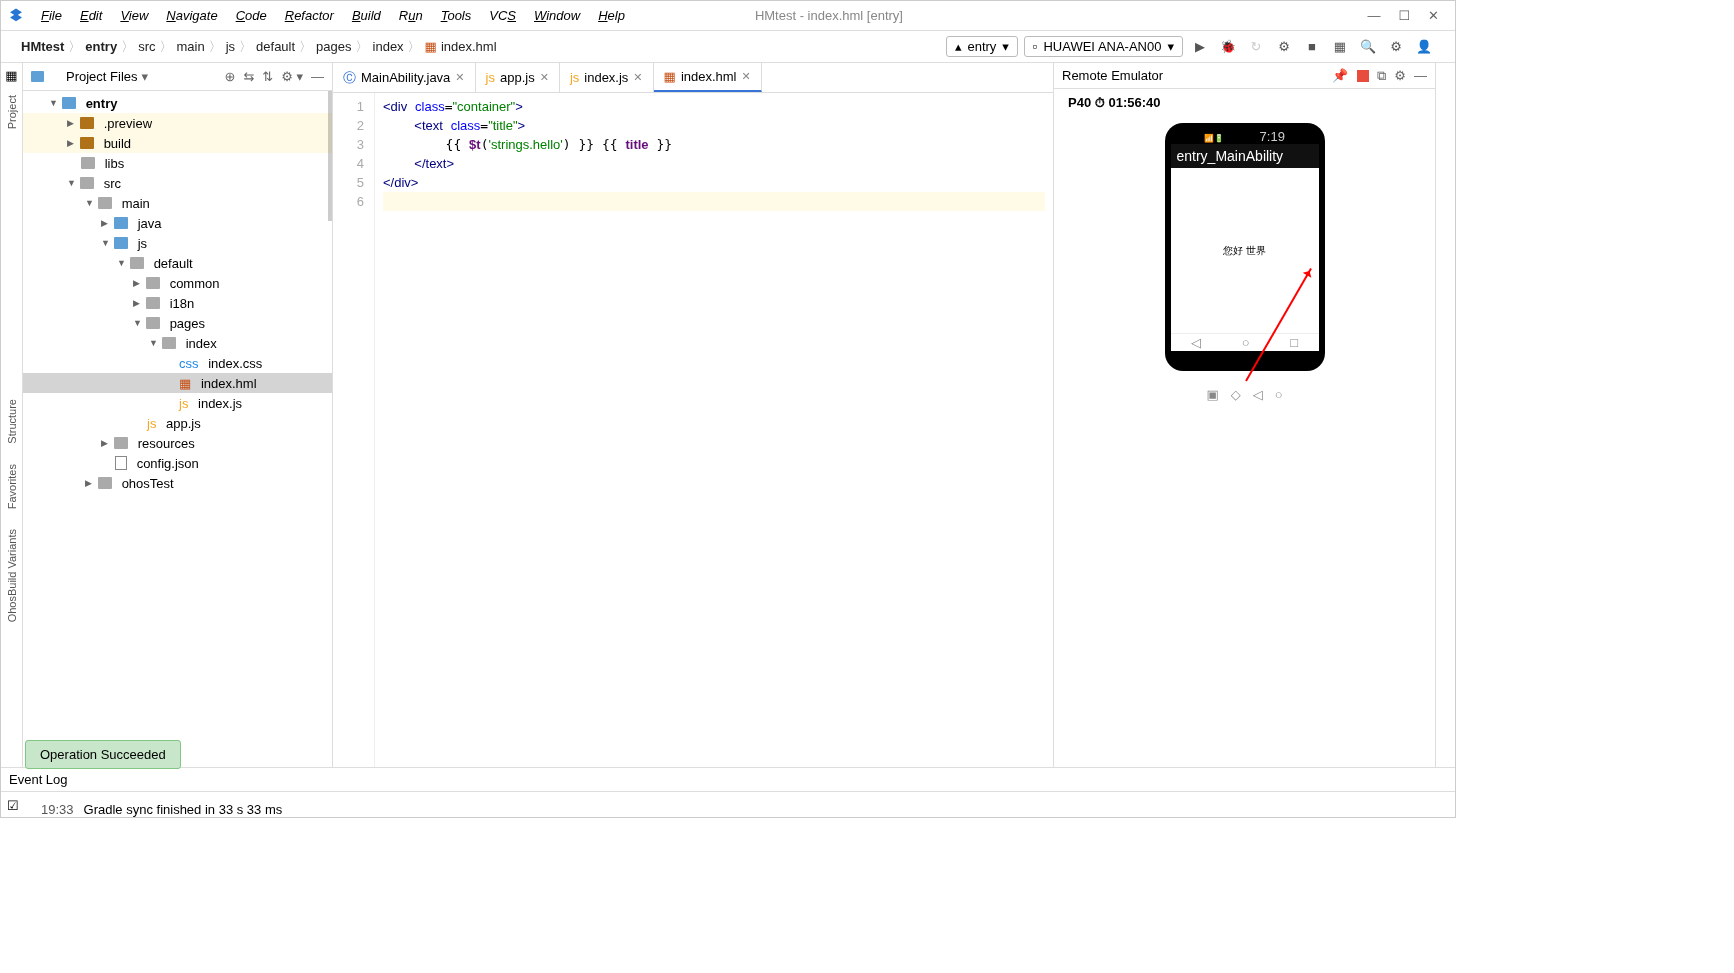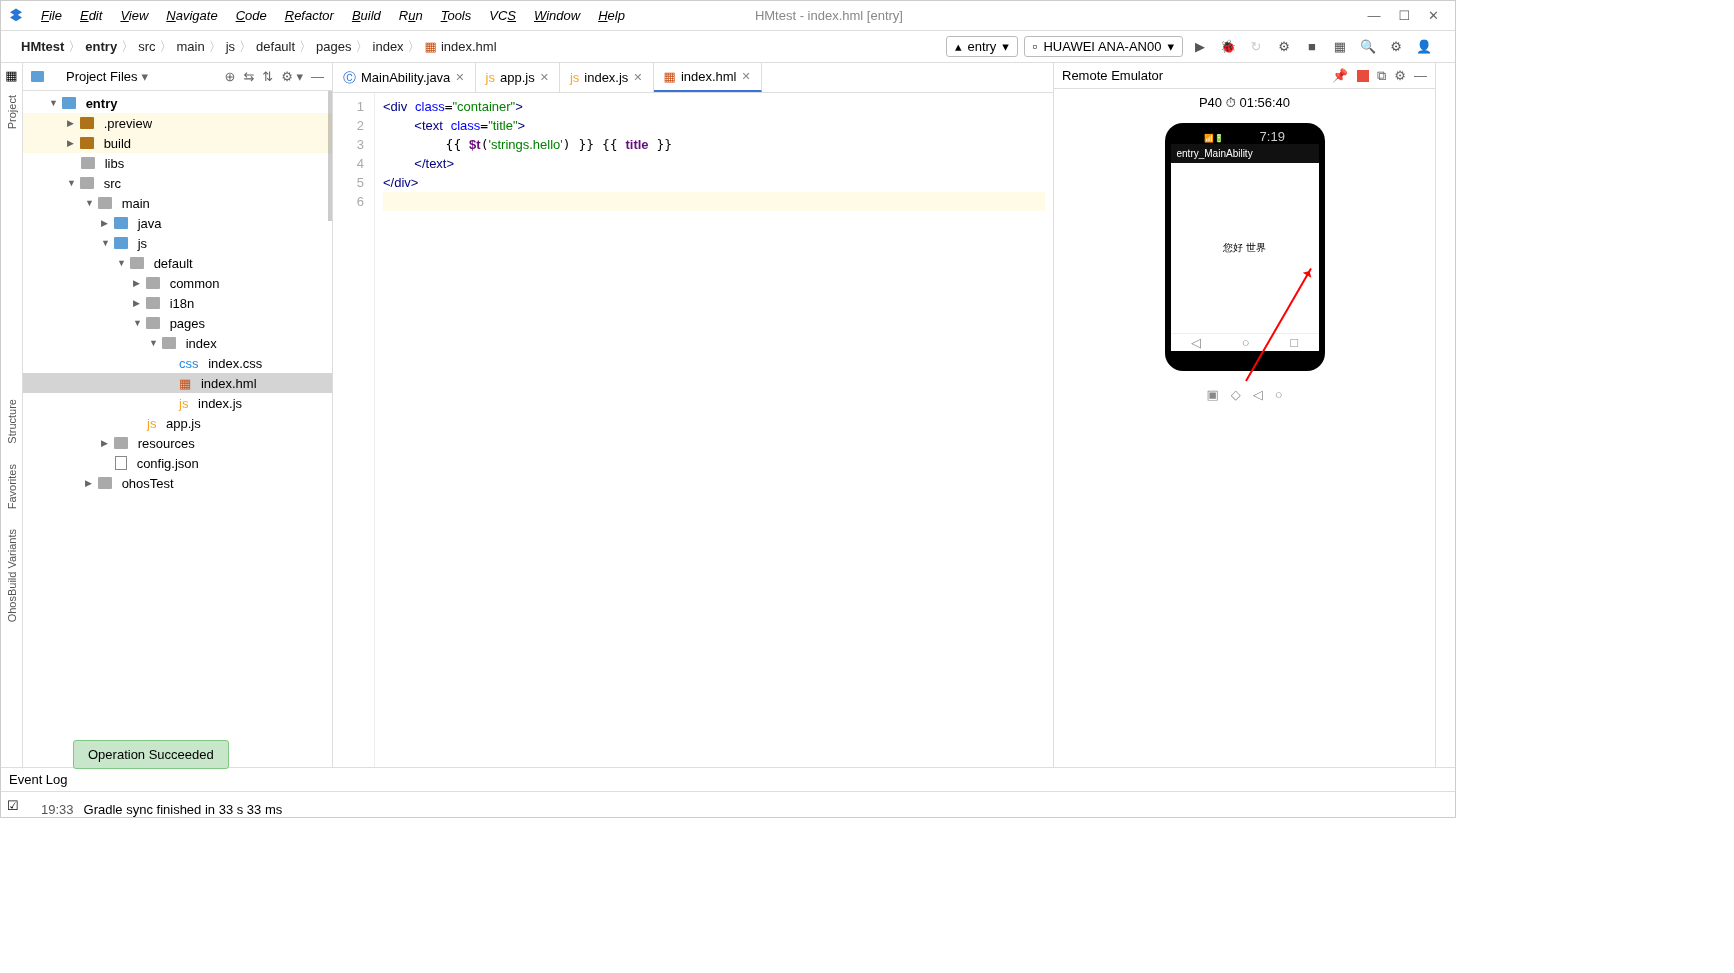--- a/index.html
+++ b/index.html
@@ -42,37 +42,37 @@
 .gutter { width:42px; border-right:1px solid #eee; text-align:right; padding:4px 10px 0 0; color:#aaa; font-family:Consolas,monospace; font-size:13px; line-height:19px; }
 .code { flex:1; padding:4px 8px; font-family:Consolas,monospace; font-size:13px; line-height:19px; white-space:pre; }
 .tag { color:#000080; }
 .attr { color:#0000ff; }
 .str { color:#008000; }
 .tpl { color:#660e7a; font-weight:bold; }
 .right-panel { width:382px; border-left:1px solid #ddd; display:flex; flex-direction:column; }
 .rp-header { height:26px; border-bottom:1px solid #ddd; display:flex; align-items:center; padding:0 8px; }
 .rp-icons { margin-left:auto; display:flex; gap:8px; color:#666; align-items:center; }
 .redsq { width:12px; height:12px; background:#e74c3c; }
-.rp-time { text-align:center; padding:6px 14px; font-weight:400; }
+.rp-time { text-align:left; padding:6px 14px; font-weight:700; }
 .phone { width:160px; height:248px; background:#000; border-radius:18px; margin:6px auto; padding:6px; position:relative; }
 .screen { background:#fff; width:100%; height:calc(100% - 14px); border-radius:2px; display:flex; flex-direction:column; }
-.scrhdr { background:#111; color:#fff; font-size:10px; padding:4px 6px; }
+.scrhdr { background:#111; color:#fff; font-size:14px; padding:4px 6px; }
 .scrhdr2 { background:#000; color:#ccc; font-size:8px; text-align:center; }
 .scrbody { flex:1; display:flex; align-items:center; justify-content:center; font-size:10px; }
 .navbar { background:#fff; height:18px; display:flex; justify-content:space-around; align-items:center; color:#888; font-size:10px; border-top:1px solid #eee; }
 .arrow { position:absolute; left:50%; bottom:-10px; width:2px; height:130px; background:red; transform:rotate(30deg); transform-origin:bottom; }
 .arrow::after { content:''; position:absolute; top:-2px; left:-4px; border:5px solid transparent; border-bottom-color:red; }
 .phone-ctrl { display:flex; justify-content:center; gap:12px; padding:10px; color:#888; }
 .event-log { border-top:1px solid #ddd; }
 .el-header { height:24px; display:flex; align-items:center; padding:0 8px; border-bottom:1px solid #ddd; }
 .el-body { height:180px; padding:10px 20px; font-size:13px; overflow:hidden; }
 .el-row { margin-bottom:18px; display:flex; gap:10px; }
 .el-time { color:#555;text-align:right; }
 .bottom-bar { height:22px; border-top:1px solid #ddd; display:flex; align-items:center; padding:0 6px; gap:16px; font-size:12px; }
-.toast { position:absolute; bottom:48px; left:24px; background:#c8e6c9; border:1px solid #81c784; padding:6px 14px; border-radius:3px;margin-left:48px; }
+.toast { position:absolute; bottom:48px; left:24px; background:#c8e6c9; border:1px solid #81c784; padding:6px 14px; border-radius:3px; }
 .sidepanel-right { width:20px; border-left:1px solid #ddd; }
 </style>
 </head>
 <body>
 
 <div class="menubar">
   <svg class="logo" viewBox="0 0 24 24">
       <path fill="#2876d3" d="M12 2L4 7l8 5 8-5-8-5zm0 7L4 14l8 5 8-5-8-5z"></path>
     </svg>
   <div class="menu-item"><u>F</u>ile</div>

